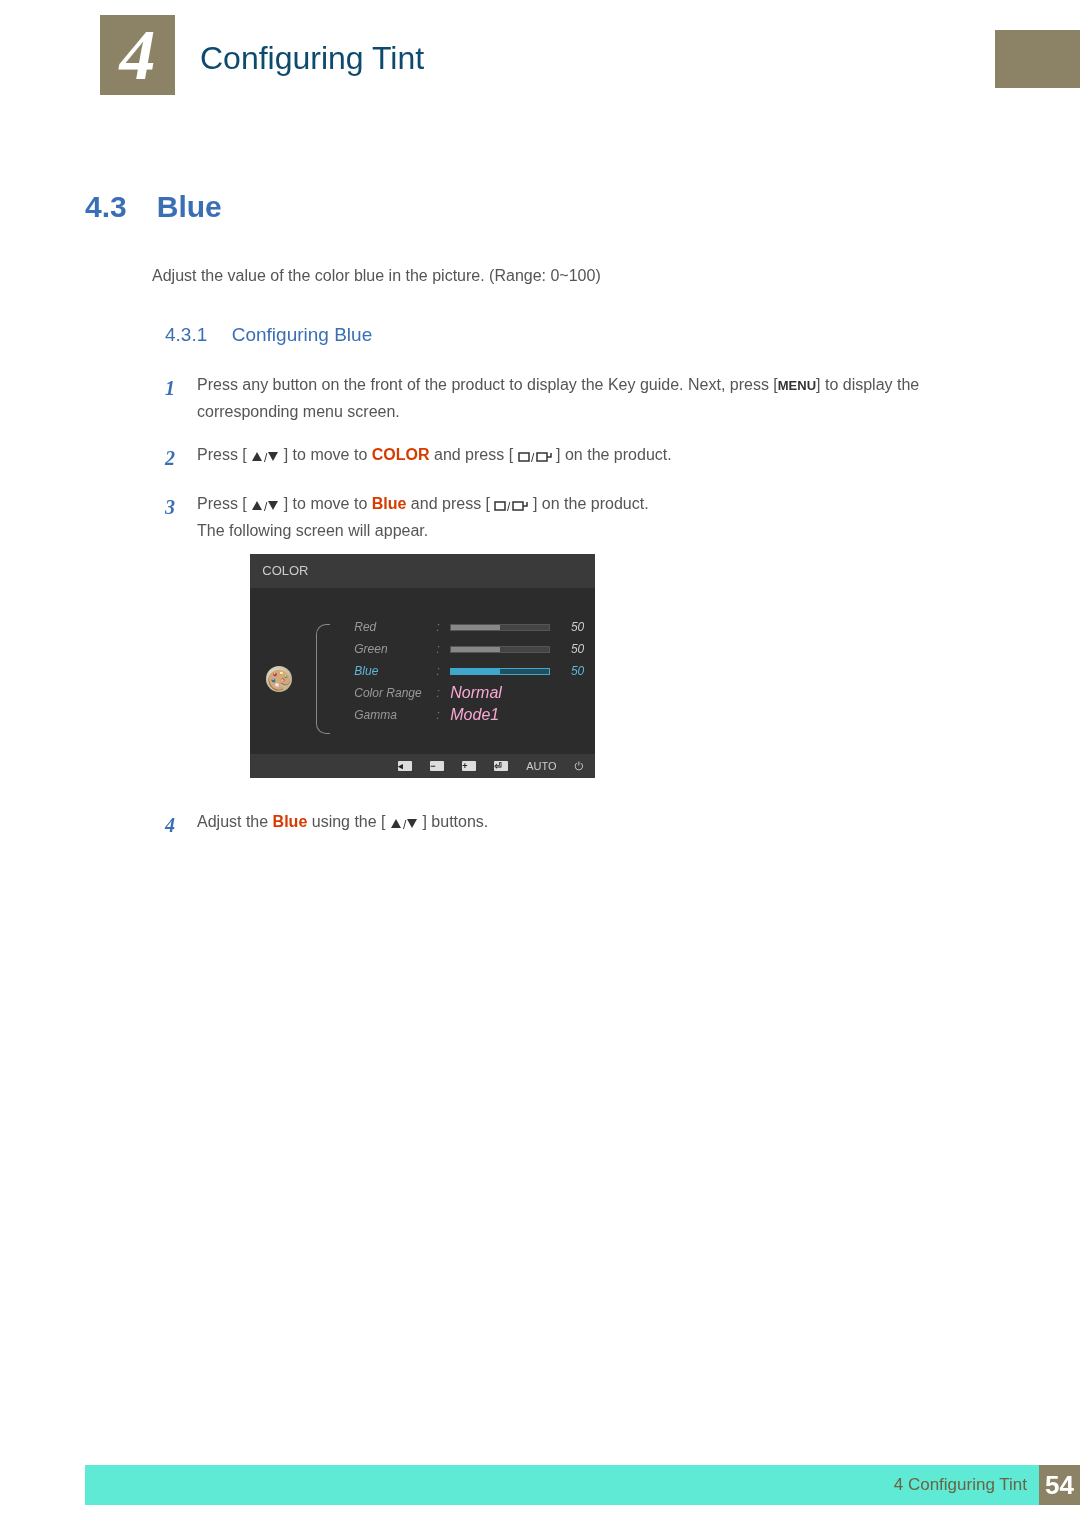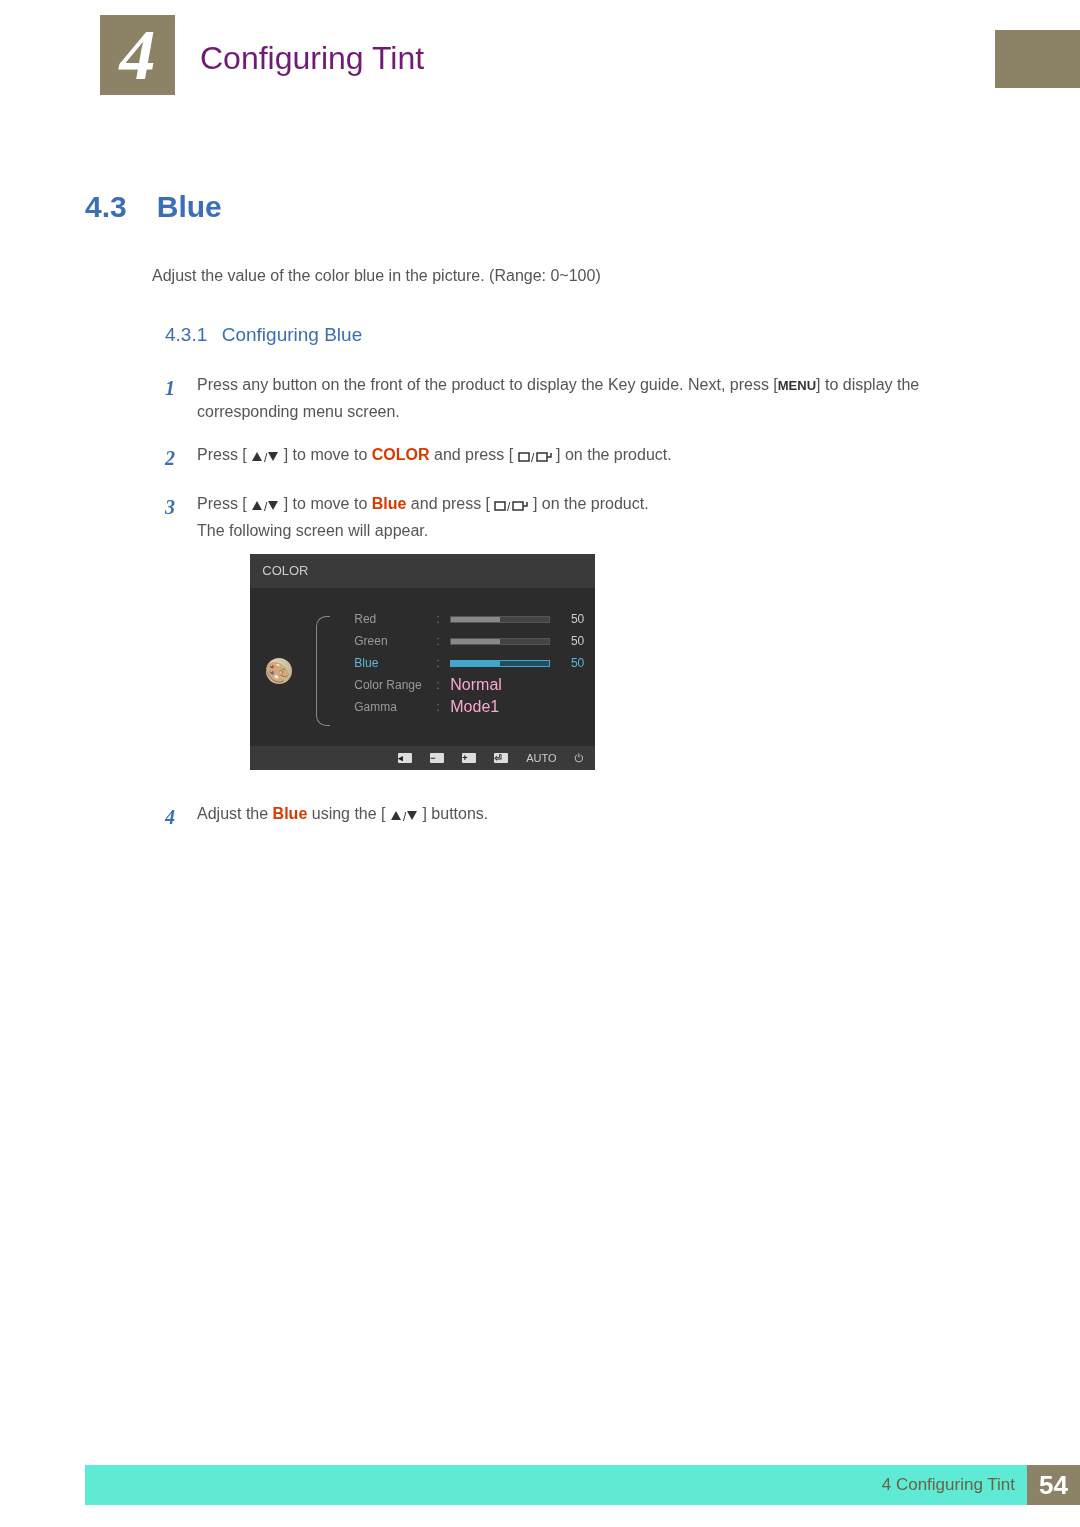--- a/index.html
+++ b/index.html
@@ -41,63 +41,64 @@
     align-items: center;
     justify-content: center;
     font-style: italic;
     font-family: Georgia, serif;
   }
   .chapter-title {
     position: absolute;
     top: 40px;
     left: 200px;
     font-size: 32px;
-    color: #701a75;
+    color: #0c4a6e;
   }
   .content {
     position: absolute;
     top: 190px;
     left: 85px;
     right: 85px;
   }
   .section-row {
     display: flex;
     gap: 30px;
     margin-bottom: 38px;
   }
   .section-num { color: #3b6fb5; font-size: 30px; font-weight: bold; }
   .section-title { color: #3b6fb5; font-size: 30px; font-weight: bold; }
   .body-text { margin-left: 67px; font-size: 16px; color: #555; line-height: 1.7; }
   .body-text p { margin-bottom: 20px; }
   .subsection-row { margin-left: 80px; margin-top: 35px; margin-bottom: 25px; }
-  .subsection-num { color: #3b6fb5; font-size: 19px; display: inline-block; margin-right: 10px; }
+  .subsection-num { color: #3b6fb5; font-size: 19px; display: inline-block; margin-right: 20px; }
   .subsection-title { color: #3b6fb5; font-size: 19px; display: inline; }
   ol.steps { list-style: none; margin-left: 80px; }
   ol.steps > li { display: flex; gap: 18px; margin-bottom: 15px; font-size: 16px; color: #555; line-height: 1.7; }
   .step-num { color: #3b6fb5; font-size: 20px; font-style: italic; font-family: Georgia, serif; font-weight: bold; min-width: 14px; }
   .color-word { color: #d83a00; font-weight: bold; }
   .menu-word { font-weight: bold; font-size: 13px; color: #333; }
   .osd-panel {
     width: 345px;
     margin: 10px auto 15px auto;
     background: #2c2c2c;
     color: #aaa;
     font-size: 13px;
   }
   .osd-header {
     background: #3a3a3a;
     color: #ccc;
     padding: 6px 12px;
     font-size: 13px;
   }
   .osd-body {
-    padding: 20px 16px 20px 16px;
+    padding: 28px 16px 20px 16px;
     display: flex;
     gap: 24px;
     position: relative;
+    font-style: italic;
   }
   .palette-icon {
     width: 26px;
     height: 26px;
     border-radius: 50%;
     background: radial-gradient(circle at 30% 30%, #e0d9c8, #b8a97f);
     position: relative;
     margin-top: 50px;
     flex-shrink: 0;
   }
@@ -155,21 +156,21 @@
     left: 85px;
     right: 0;
     height: 40px;
     background: #5eead4;
     display: flex;
     justify-content: flex-end;
     align-items: center;
   }
   .footer-label { color: #6b6345; font-size: 17px; margin-right: 12px; }
   .page-box {
-    width: 53px;
+    width: 41px;
     height: 40px;
     background: #8c8366;
     color: #fff;
     font-size: 26px;
     font-weight: bold;
     display: flex;
     align-items: center;
     justify-content: center;
   }
 </style>

